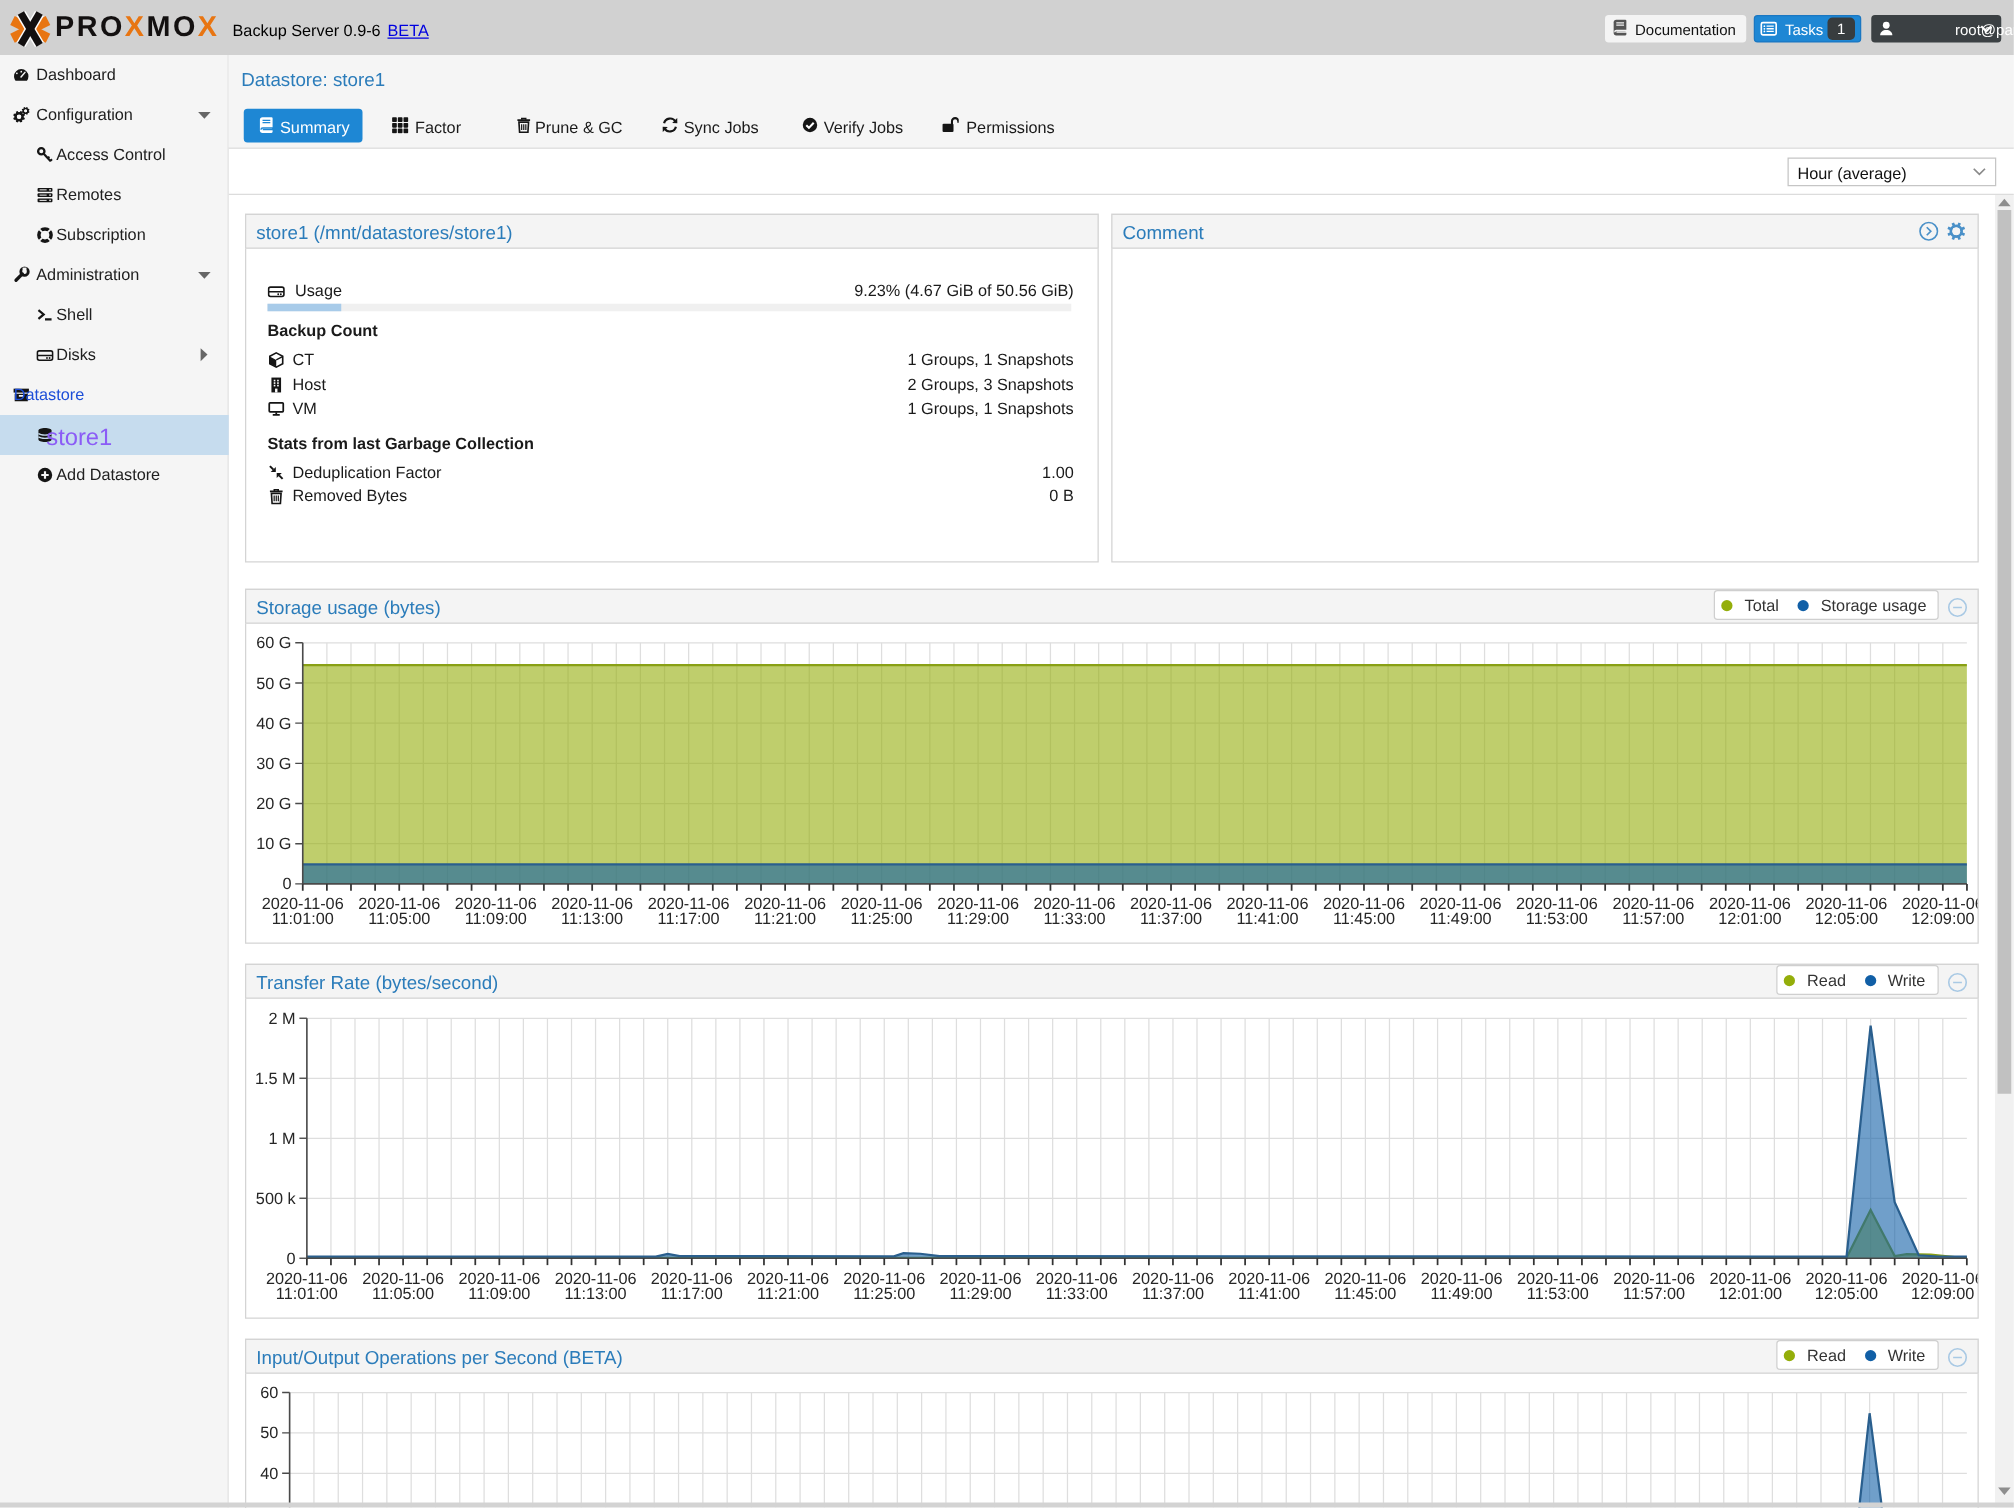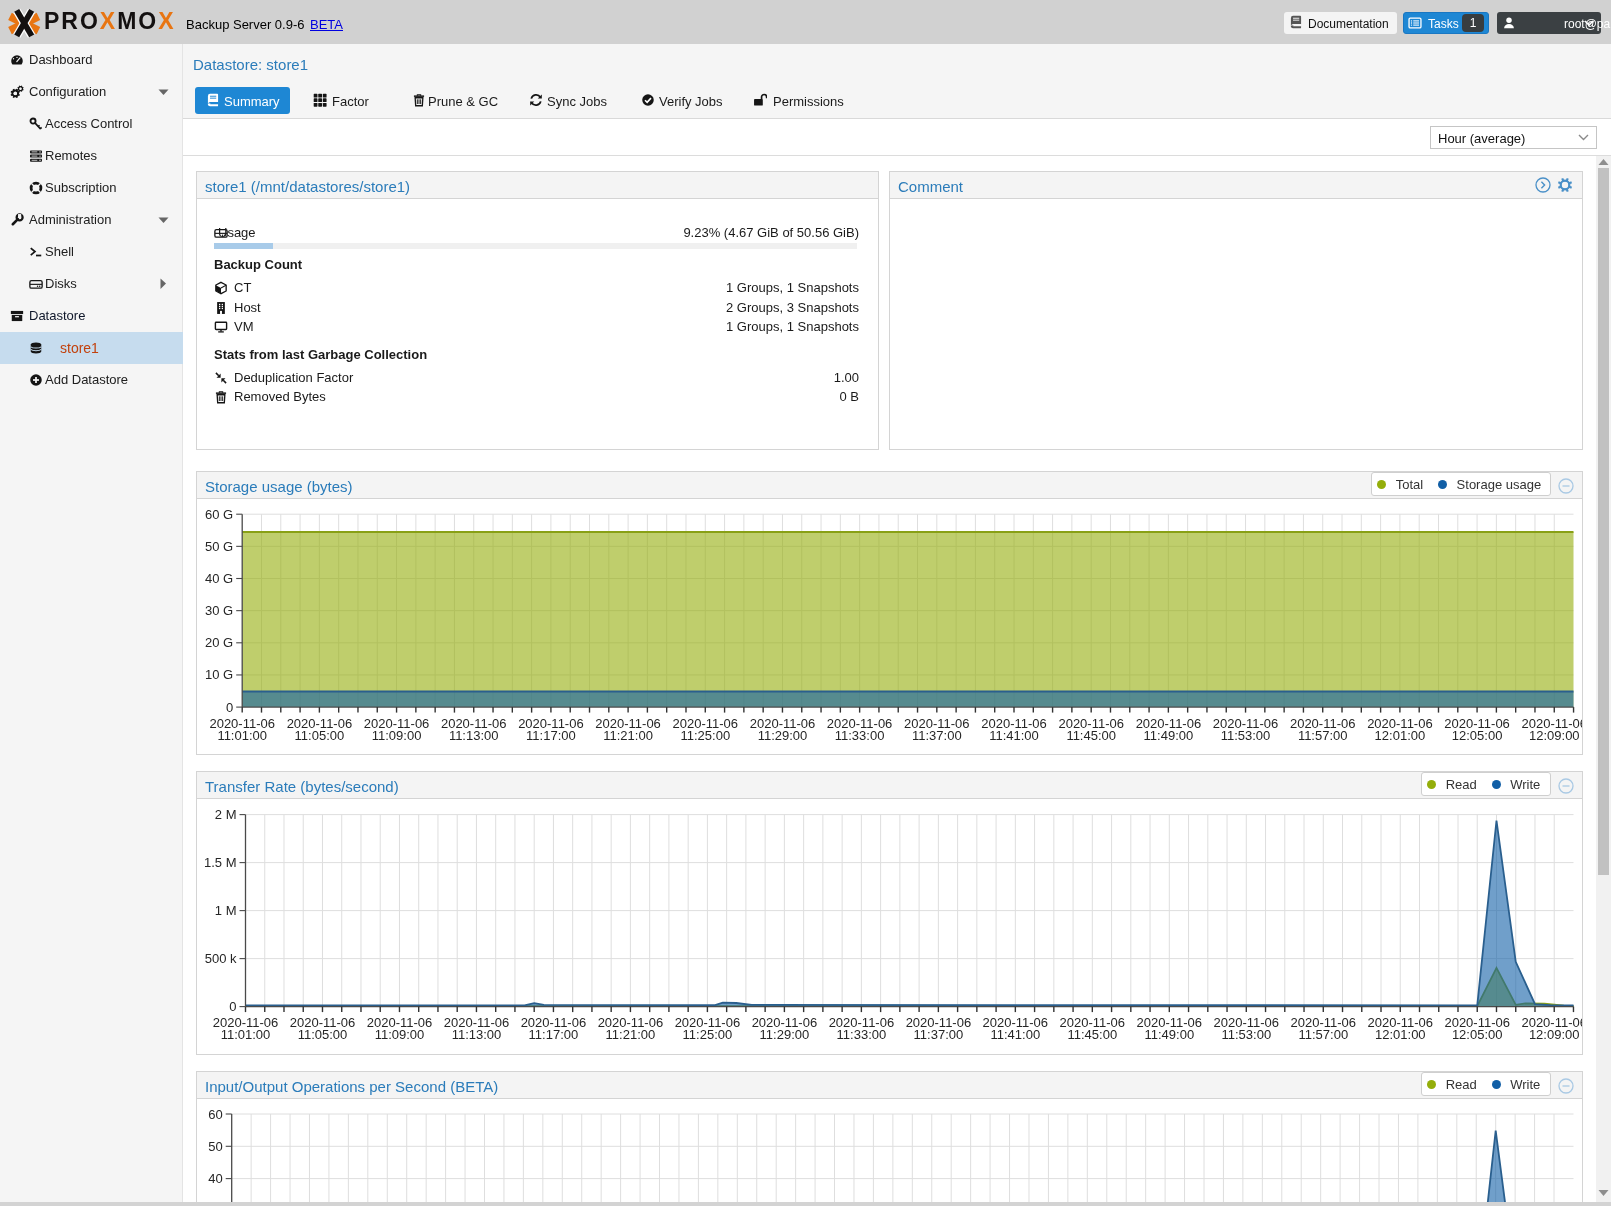--- a/index.html
+++ b/index.html
@@ -133,27 +133,27 @@
   </svg>
 <div class="txt" style="left:45px;top:276px;font-size:13px;font-weight:normal;color:#202020;">Disks</div>
 <svg style="position:absolute;left:160px;top:278px" width="7" height="12" viewBox="0 0 7 12">
     <polygon points="0.5,0.5 6,5.5 0.5,11" fill="#666"></polygon>
   </svg>
 <svg style="position:absolute;left:10px;top:309px" width="14" height="14" viewBox="0 0 16 16">
     <rect x="1" y="2.2" width="14" height="3.6" fill="#151515"></rect>
     <path d="M2 6.8h12v7H2z" fill="#151515"></path>
     <line x1="5.8" y1="8.8" x2="10.2" y2="8.8" stroke="#f5f5f5" stroke-width="1.4"></line>
   </svg>
-<div class="txt" style="left:29px;top:308px;font-size:13px;font-weight:normal;color:#0f172a;">Datastore</div>
+<div class="txt" style="left:11px;top:308px;font-size:13px;font-weight:normal;color:#1d4ed8;">Datastore</div>
 <svg style="position:absolute;left:29px;top:341px" width="14" height="14" viewBox="0 0 16 16">
     <path d="M2 3.9C2 2.6 4.7 1.6 8 1.6s6 1 6 2.3v8.2c0 1.3-2.7 2.3-6 2.3s-6-1-6-2.3z" fill="#151515"></path>
     <path d="M2 6.6c1 .9 3.3 1.5 6 1.5s5-.6 6-1.5" fill="none" stroke="#c6dcee" stroke-width="1.2"></path>
     <path d="M2 9.6c1 .9 3.3 1.5 6 1.5s5-.6 6-1.5" fill="none" stroke="#c6dcee" stroke-width="1.2"></path>
   </svg>
-<div class="txt" style="left:60px;top:340px;font-size:14px;font-weight:normal;color:#c2410c;">store1</div>
+<div class="txt" style="left:37px;top:340px;font-size:19px;font-weight:normal;color:#8b5cf6;">store1</div>
 <svg style="position:absolute;left:29px;top:373px" width="14" height="14" viewBox="0 0 16 16">
     <circle cx="8" cy="8" r="6.6" fill="#151515"></circle>
     <line x1="8" y1="4.6" x2="8" y2="11.4" stroke="#f5f5f5" stroke-width="2"></line>
     <line x1="4.6" y1="8" x2="11.4" y2="8" stroke="#f5f5f5" stroke-width="2"></line>
   </svg>
 <div class="txt" style="left:45px;top:372px;font-size:13px;font-weight:normal;color:#202020;">Add Datastore</div>
 <div class="abs" style="left:183px;top:44px;width:1428px;height:74px;background:#f5f5f5"></div>
 <div class="abs" style="left:183px;top:118px;width:1428px;height:1px;background:#d9d9d9"></div>
 <div class="txt" style="left:193px;top:56px;font-size:15px;font-weight:normal;color:#2b7cba;">Datastore: store1</div>
 <div class="abs" style="left:195px;top:87px;width:95px;height:27px;background:#1e87d4;border-radius:3px"></div>
@@ -210,21 +210,21 @@
 <div class="abs" style="left:183px;top:155px;width:1428px;height:1px;background:#dcdcdc"></div>
 <div class="abs" style="left:196px;top:171px;width:683px;height:279px;background:#fff;border:1px solid #d4d4d4"></div>
 <div class="abs" style="left:196px;top:171px;width:683px;height:28px;background:#f4f4f4;border:1px solid #d4d4d4"></div>
 <div class="txt" style="left:205px;top:178px;font-size:15px;font-weight:normal;color:#2b7cba;">store1 (/mnt/datastores/store1)</div>
 <svg style="position:absolute;left:214px;top:226px" width="14" height="14" viewBox="0 0 16 16">
     <rect x="1" y="4.2" width="14" height="8.6" rx="1.8" fill="none" stroke="#151515" stroke-width="1.5"></rect>
     <line x1="1.2" y1="8.4" x2="14.8" y2="8.4" stroke="#151515" stroke-width="1.3"></line>
     <circle cx="12.2" cy="10.7" r="0.85" fill="#151515"></circle>
     <circle cx="9.8" cy="10.7" r="0.85" fill="#151515"></circle>
   </svg>
-<div class="txt" style="left:218px;top:225px;font-size:13px;font-weight:normal;color:#1a1a1a;text-align:right;">Usage</div>
+<div class="txt" style="left:236px;top:225px;font-size:13px;font-weight:normal;color:#1a1a1a;text-align:right;">Usage</div>
 <div class="txt" style="left:559px;top:225px;width:300px;text-align:right;font-size:13px;color:#1a1a1a">9.23% (4.67 GiB of 50.56 GiB)</div>
 <div class="abs" style="left:214px;top:243px;width:643px;height:6px;background:#f0f0f0"></div>
 <div class="abs" style="left:214px;top:243px;width:59px;height:6px;background:#a8cbe9"></div>
 <div class="txt" style="left:214px;top:257px;font-size:13px;font-weight:bold;color:#1a1a1a;">Backup Count</div>
 <svg style="position:absolute;left:214px;top:281px" width="14" height="14" viewBox="0 0 16 16">
     <polygon points="8,1.5 13.9,4.6 13.9,11.4 8,14.5 2.1,11.4 2.1,4.6" fill="none" stroke="#151515" stroke-width="1.5"></polygon>
     <polygon points="2.1,4.9 8,7.9 8,14.2 2.1,11.2" fill="#151515"></polygon>
     <line x1="8" y1="7.9" x2="13.7" y2="4.9" stroke="#151515" stroke-width="1.2"></line>
   </svg>
 <div class="txt" style="left:234px;top:280px;font-size:13px;font-weight:normal;color:#1a1a1a;">CT</div>

